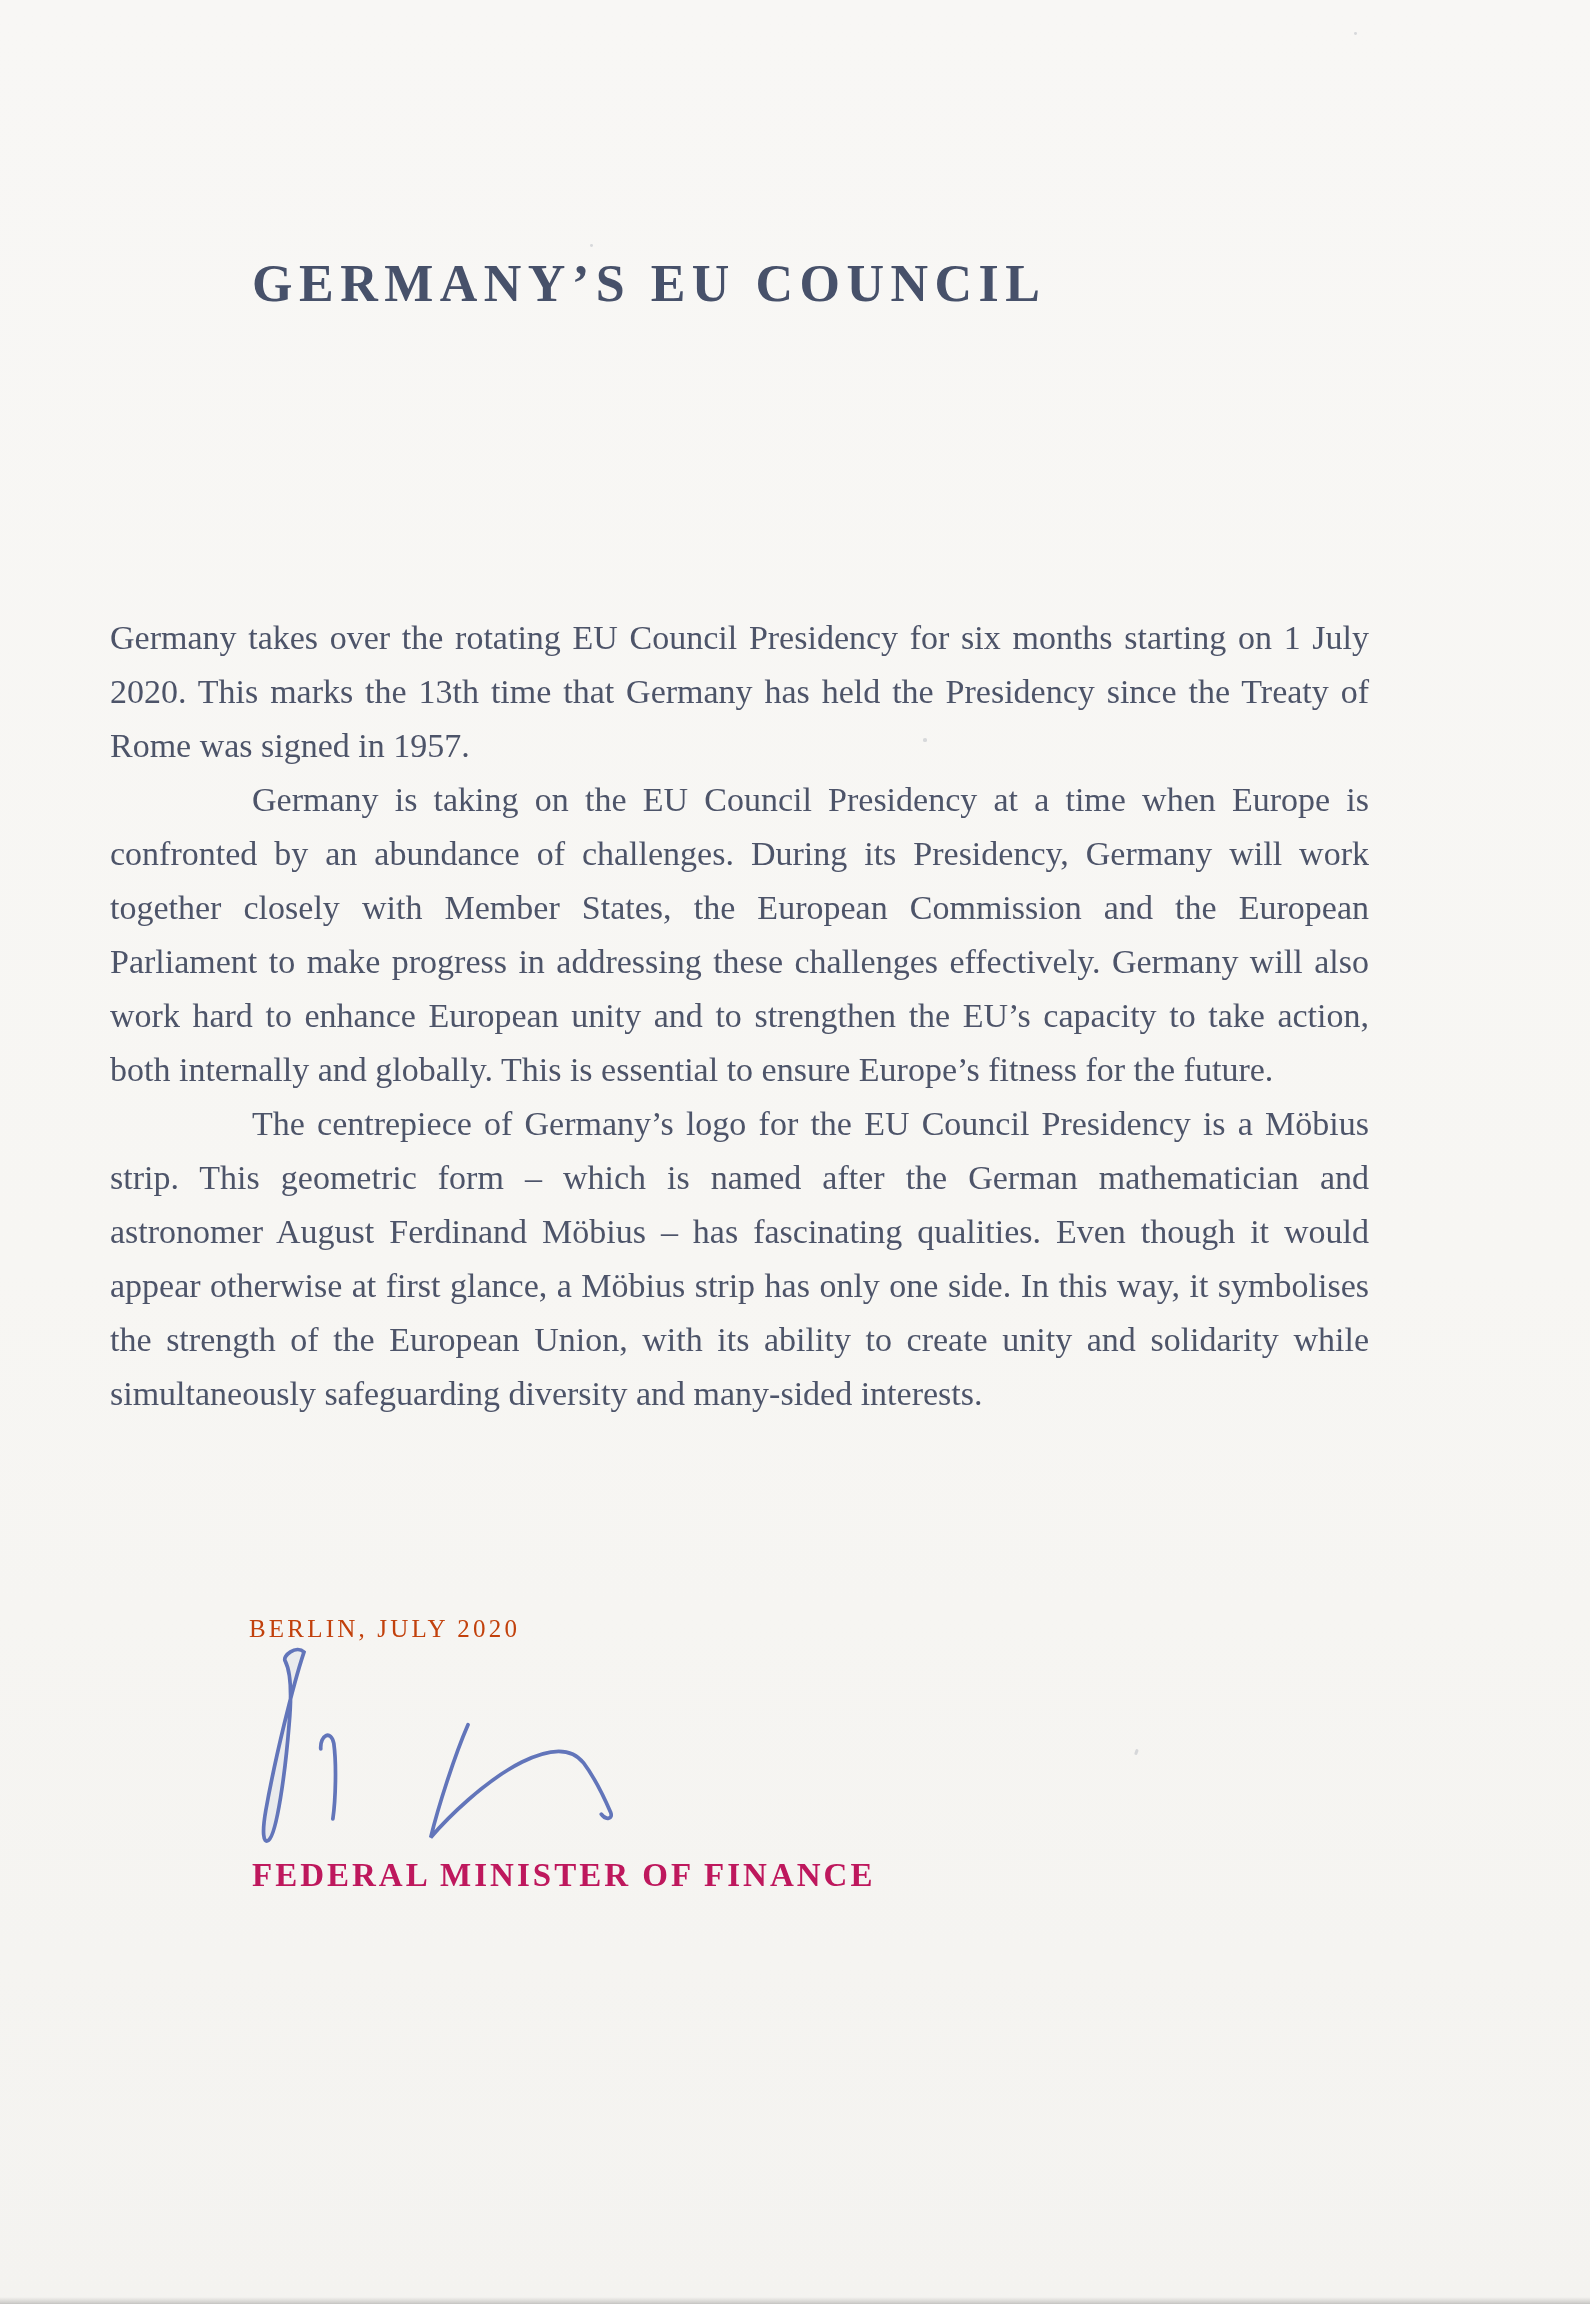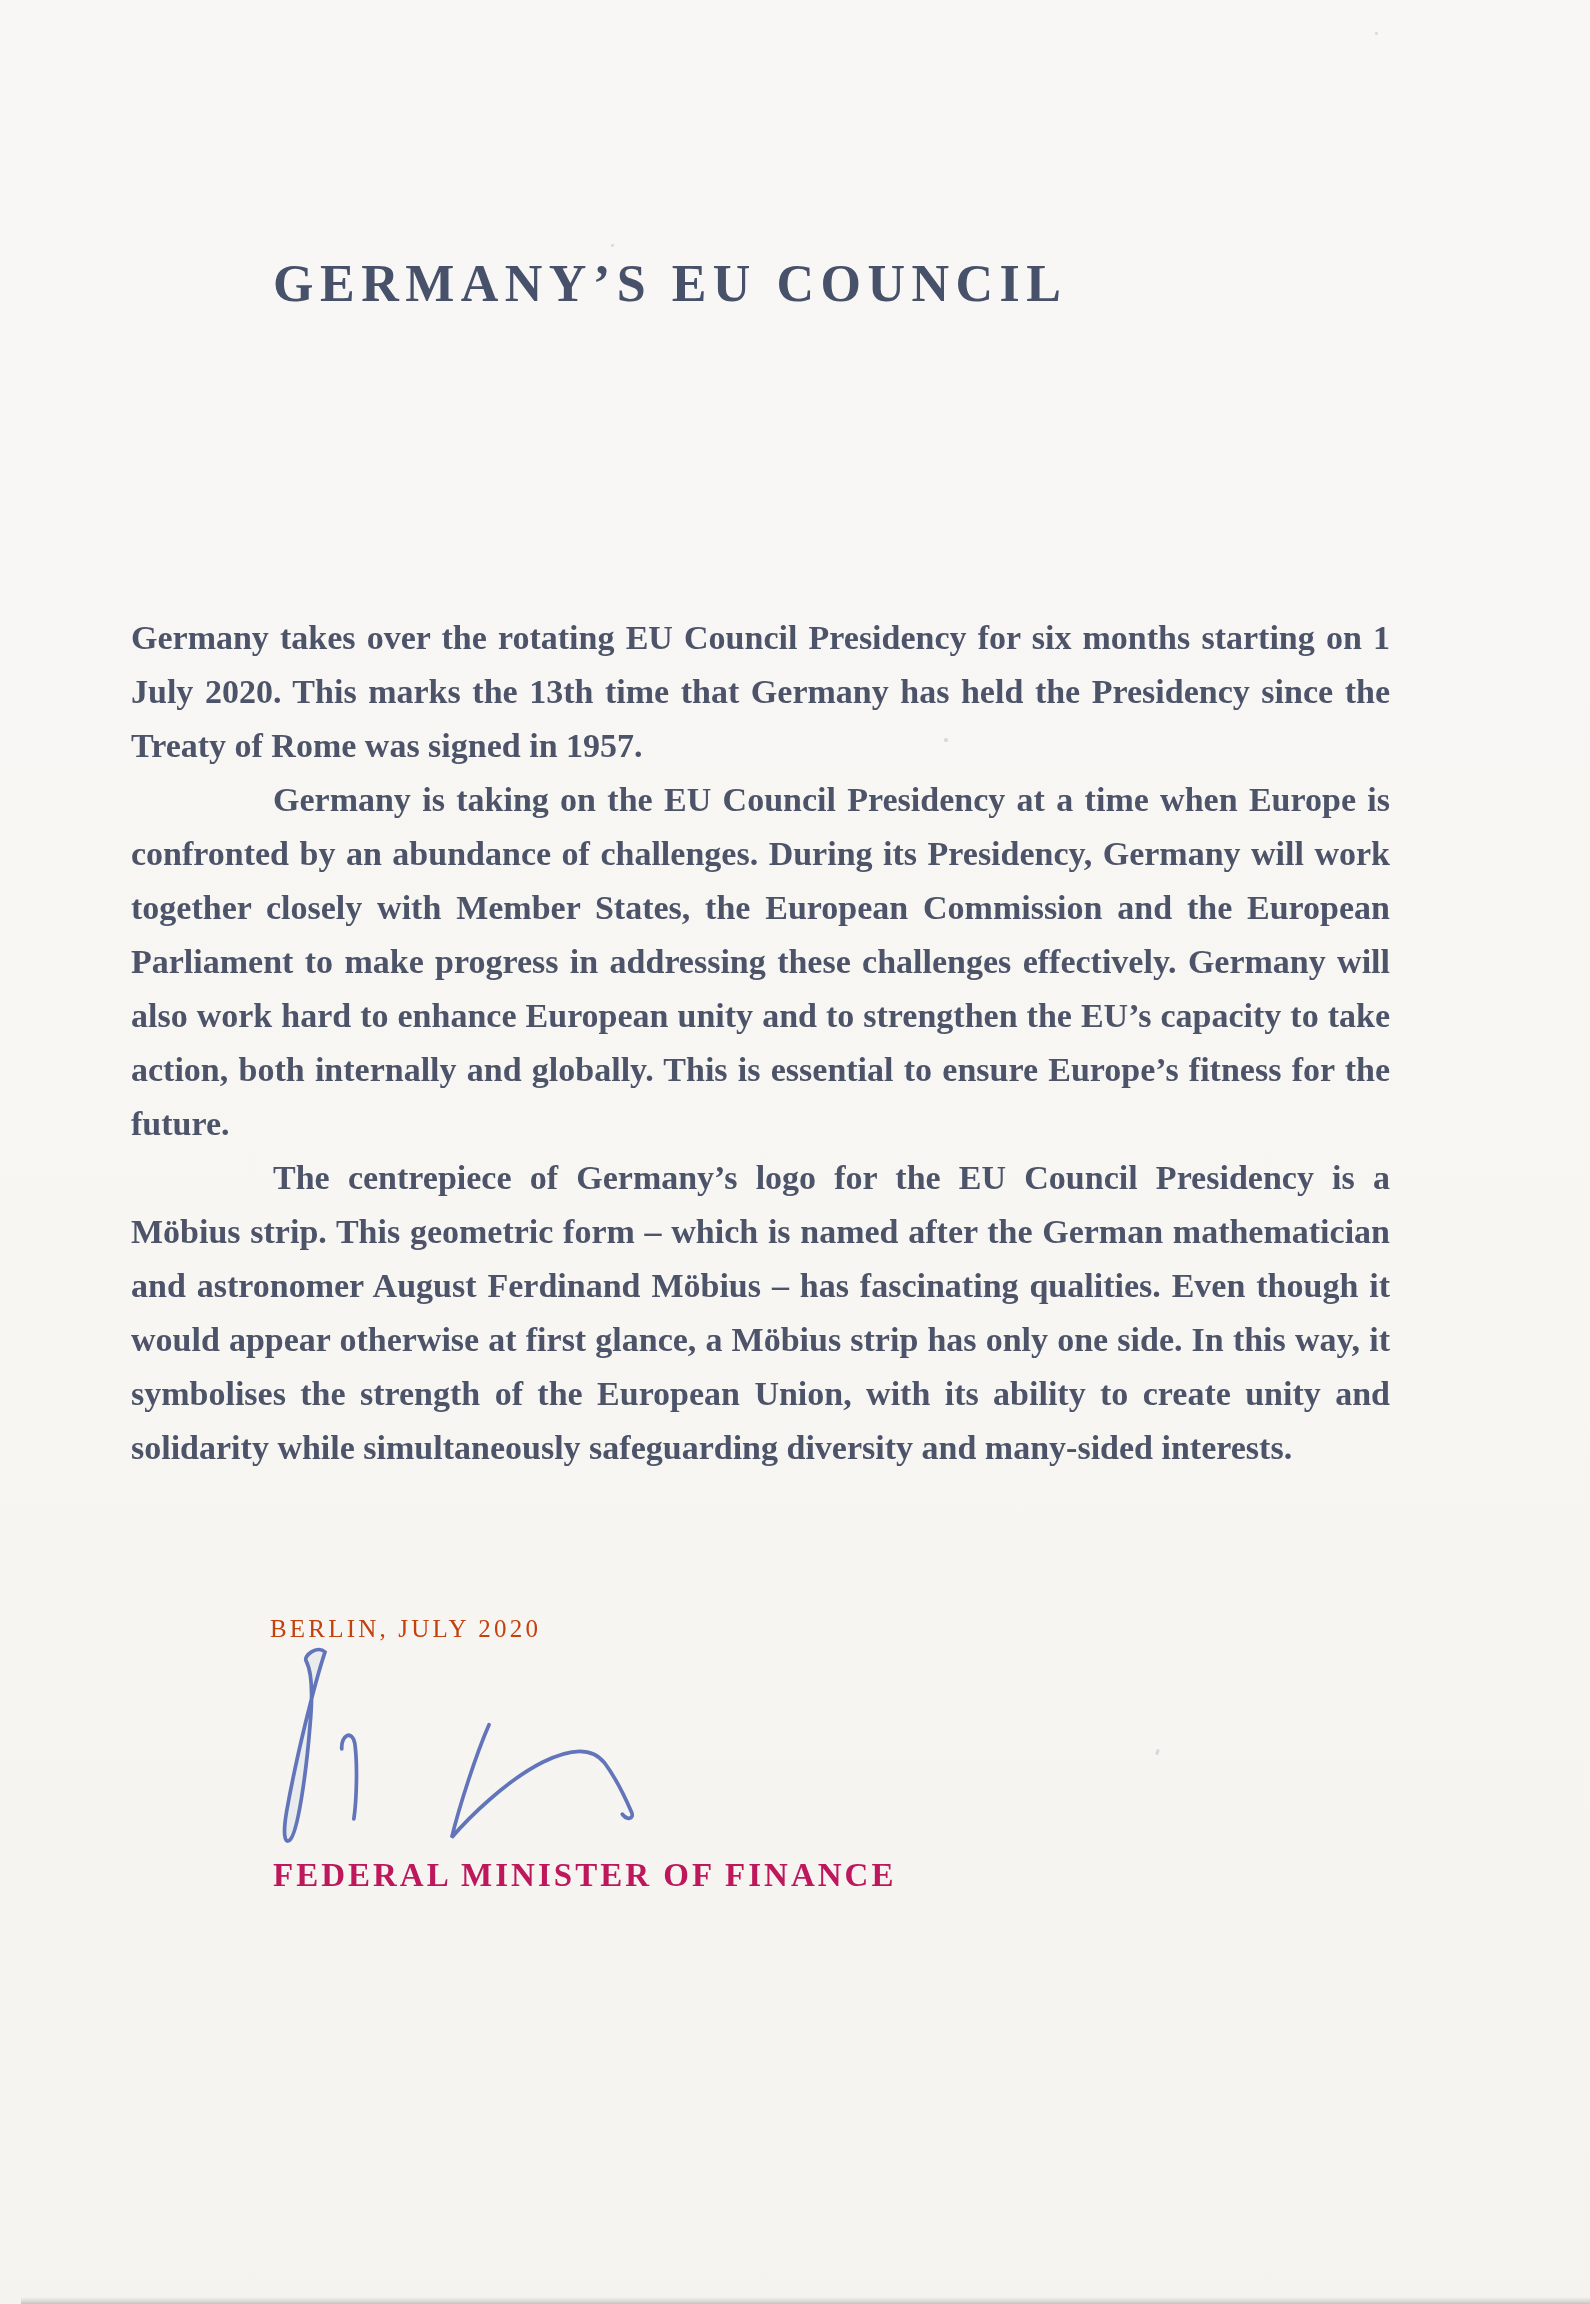--- a/index.html
+++ b/index.html
@@ -10,21 +10,20 @@
     overflow: hidden;
   }
   body {
     position: relative;
     font-family: "Liberation Serif", serif;
     background: linear-gradient(180deg, #f8f7f5 0%, #f7f6f3 55%, #f4f3f0 100%);
   }
   .page {
     position: absolute;
     inset: 0;
-    margin-left: 21px;
   }
   
   .doc-title {
     position: absolute;
     left: 252px;
     top: 241px;
     margin: 0;
     font-size: 52px;
     font-weight: 700;
     line-height: 86px;
@@ -38,21 +37,20 @@
     left: 110px;
     top: 611px;
     width: 1259px;
     font-size: 34px;
     line-height: 54px;
     color: #4d5469;
     text-align: justify;
   }
   .body-text p {
     margin: 0;
-    font-weight: bold;
   }
   .body-text p.indented {
     text-indent: 142px;
   }
   
   .date-line {
     position: absolute;
     left: 249px;
     top: 1615px;
     font-size: 25px;

